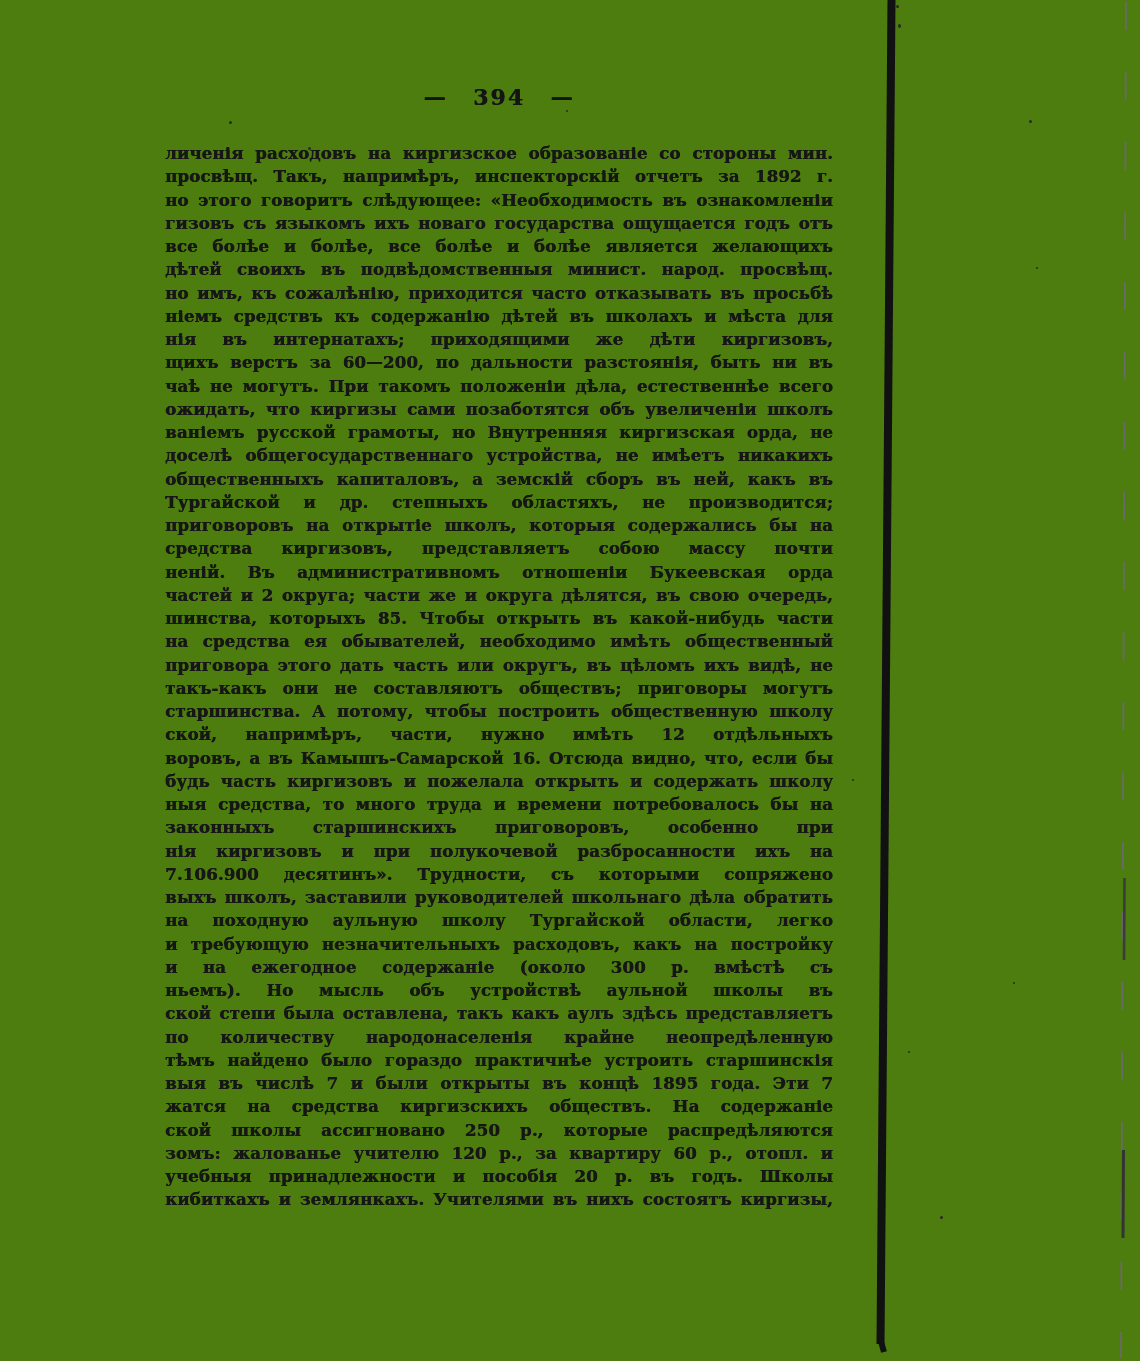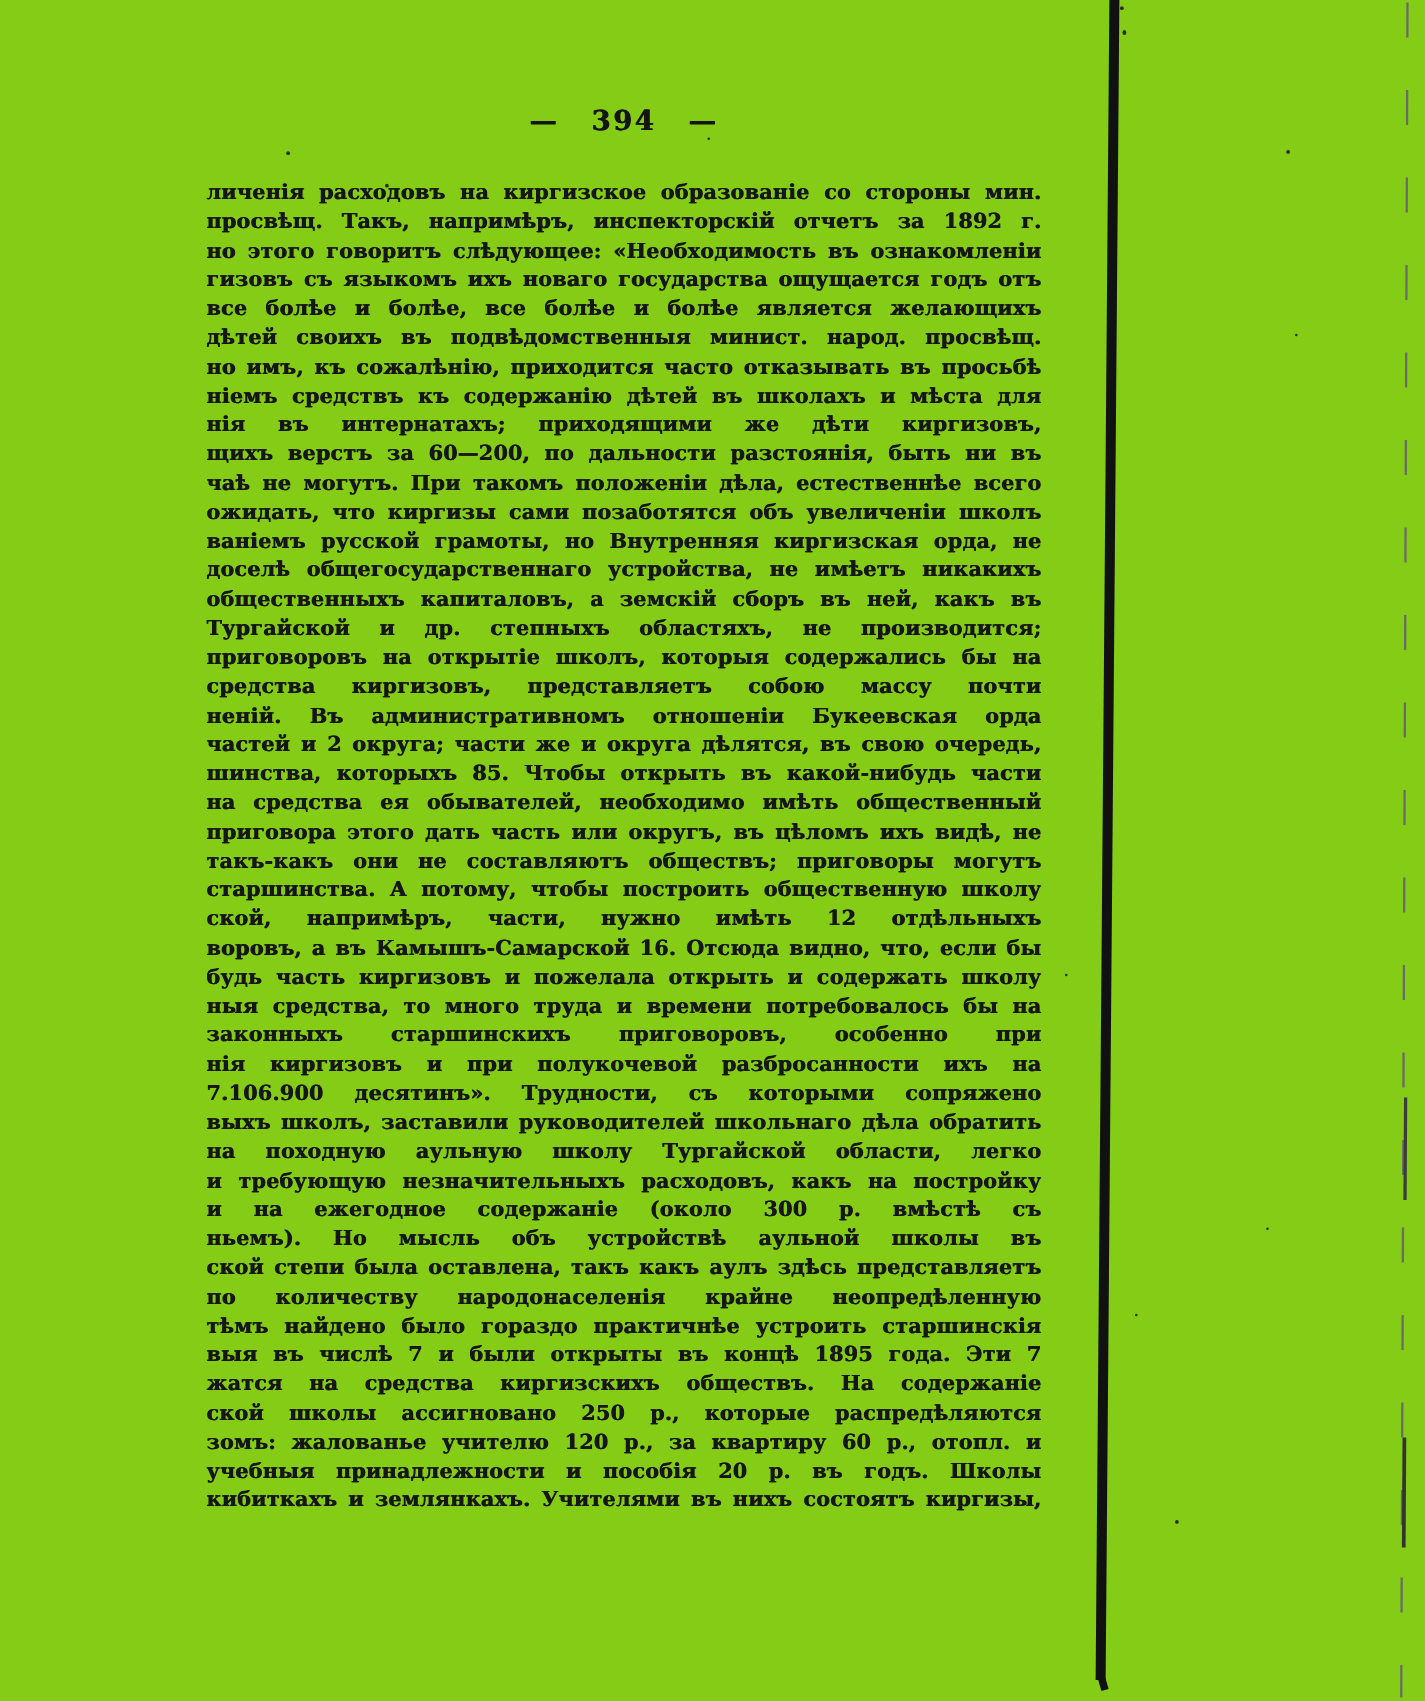--- a/index.html
+++ b/index.html
@@ -4,21 +4,21 @@
 <style>
   html, body {
     margin: 0;
     padding: 0;
     background: #ffffff;
   }
   .page {
     position: relative;
     width: 1140px;
     height: 1361px;
-    background: #84cc16;
+    background: #4d7c0f;
     font-family: "DejaVu Serif", "Liberation Serif", serif;
     overflow: hidden;
   }
   .header {
     position: absolute;
     left: 165px;
     top: 84px;
     width: 668px;
     text-align: center;
     font-size: 22px;

